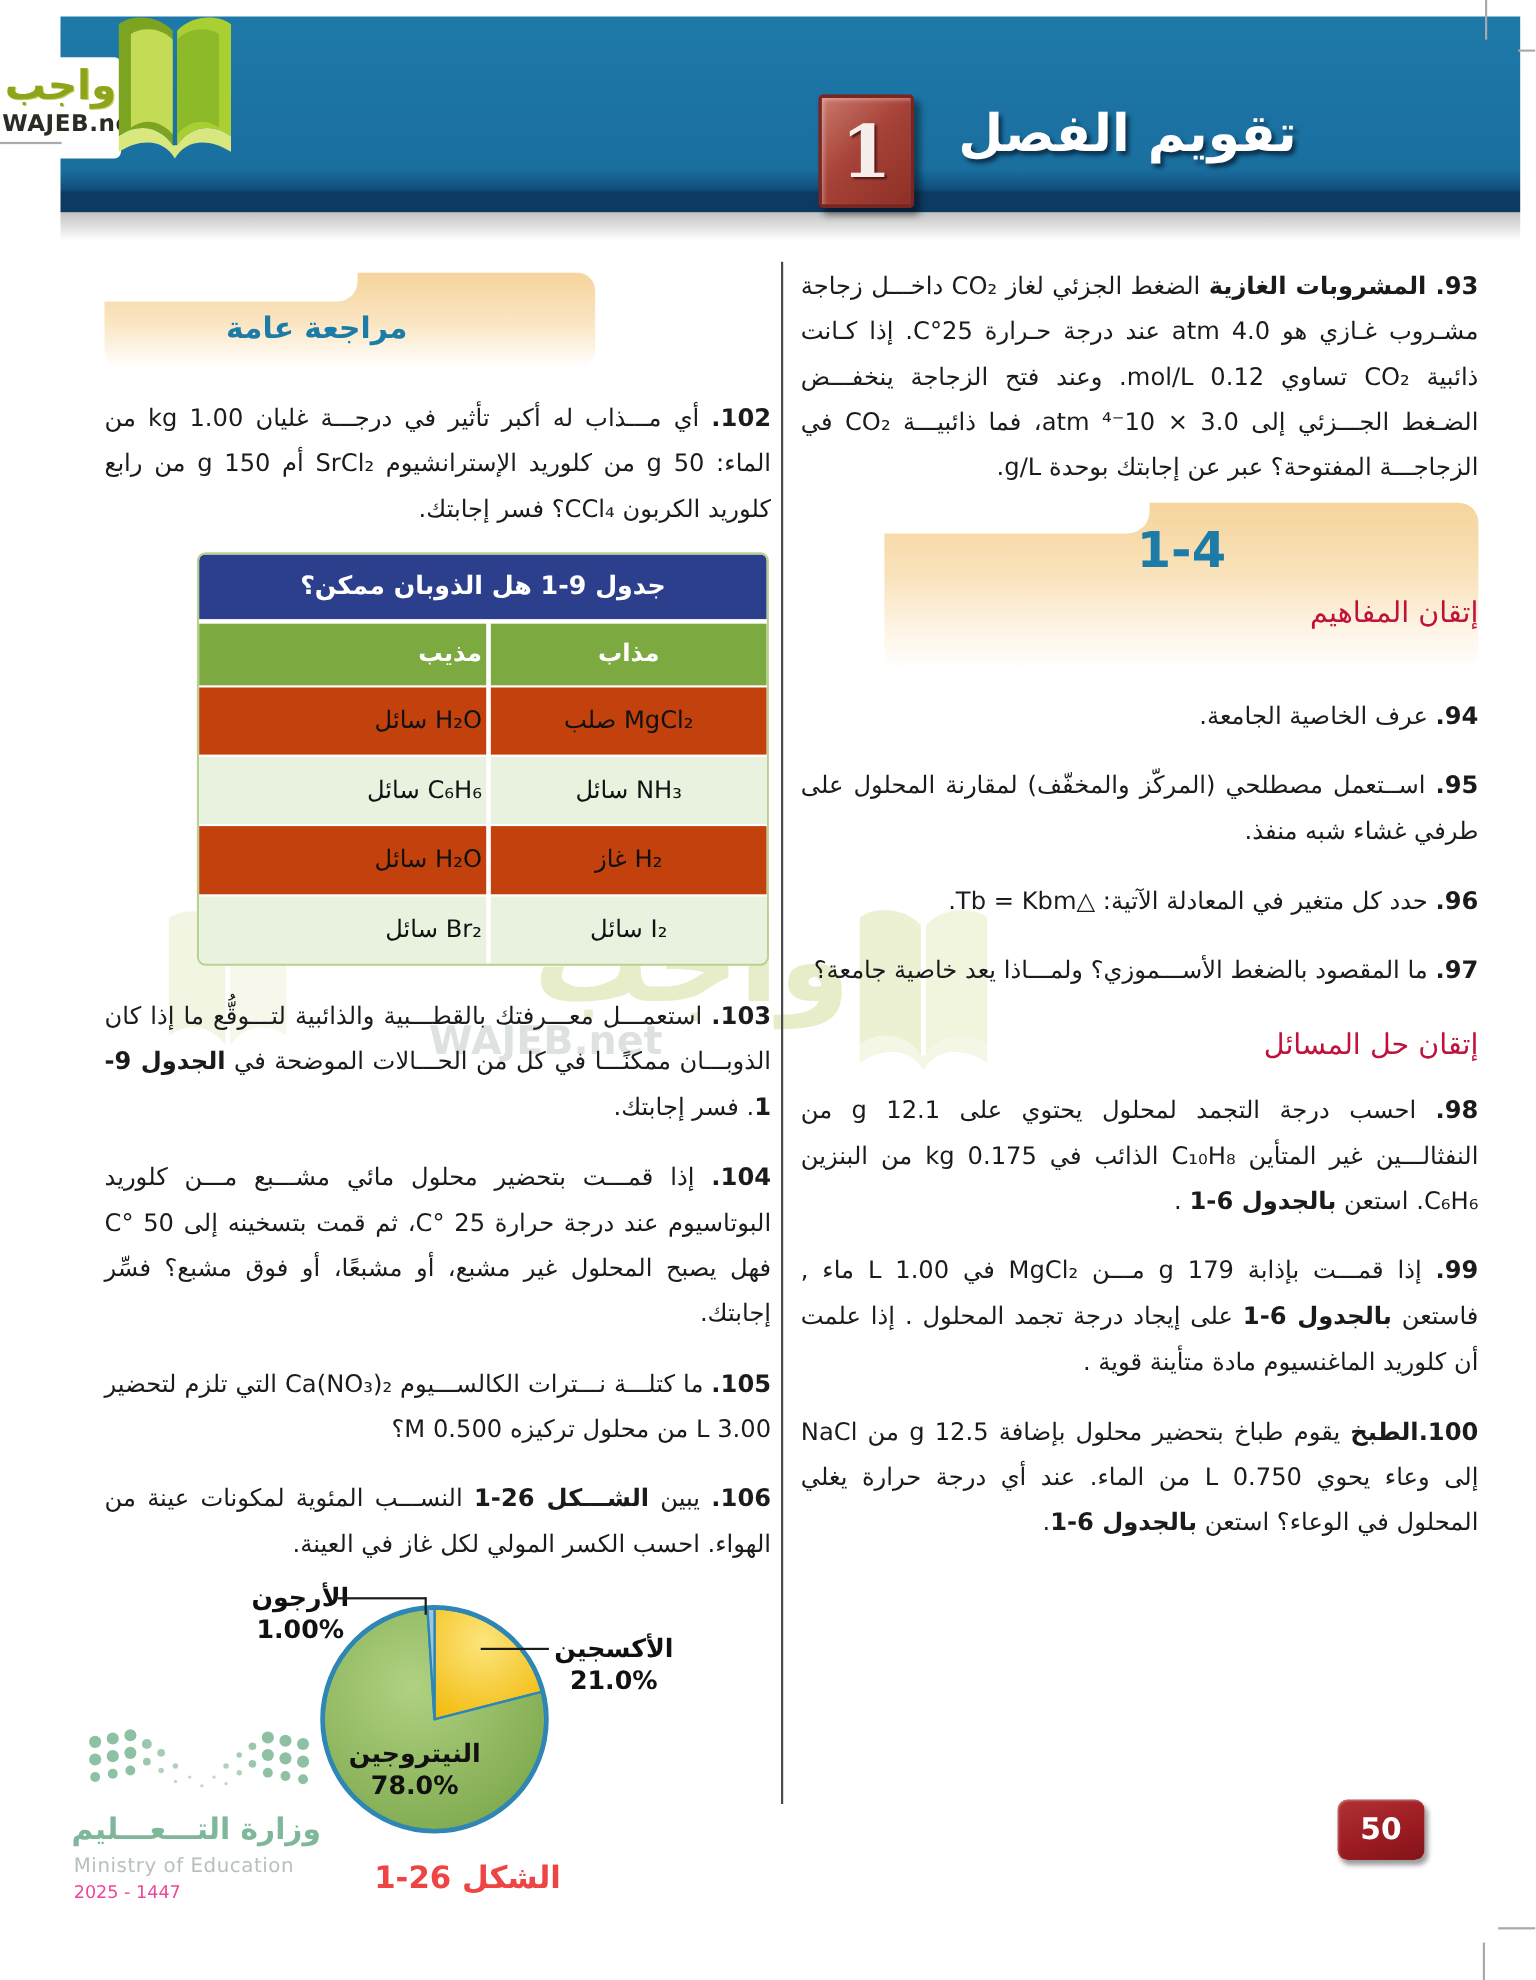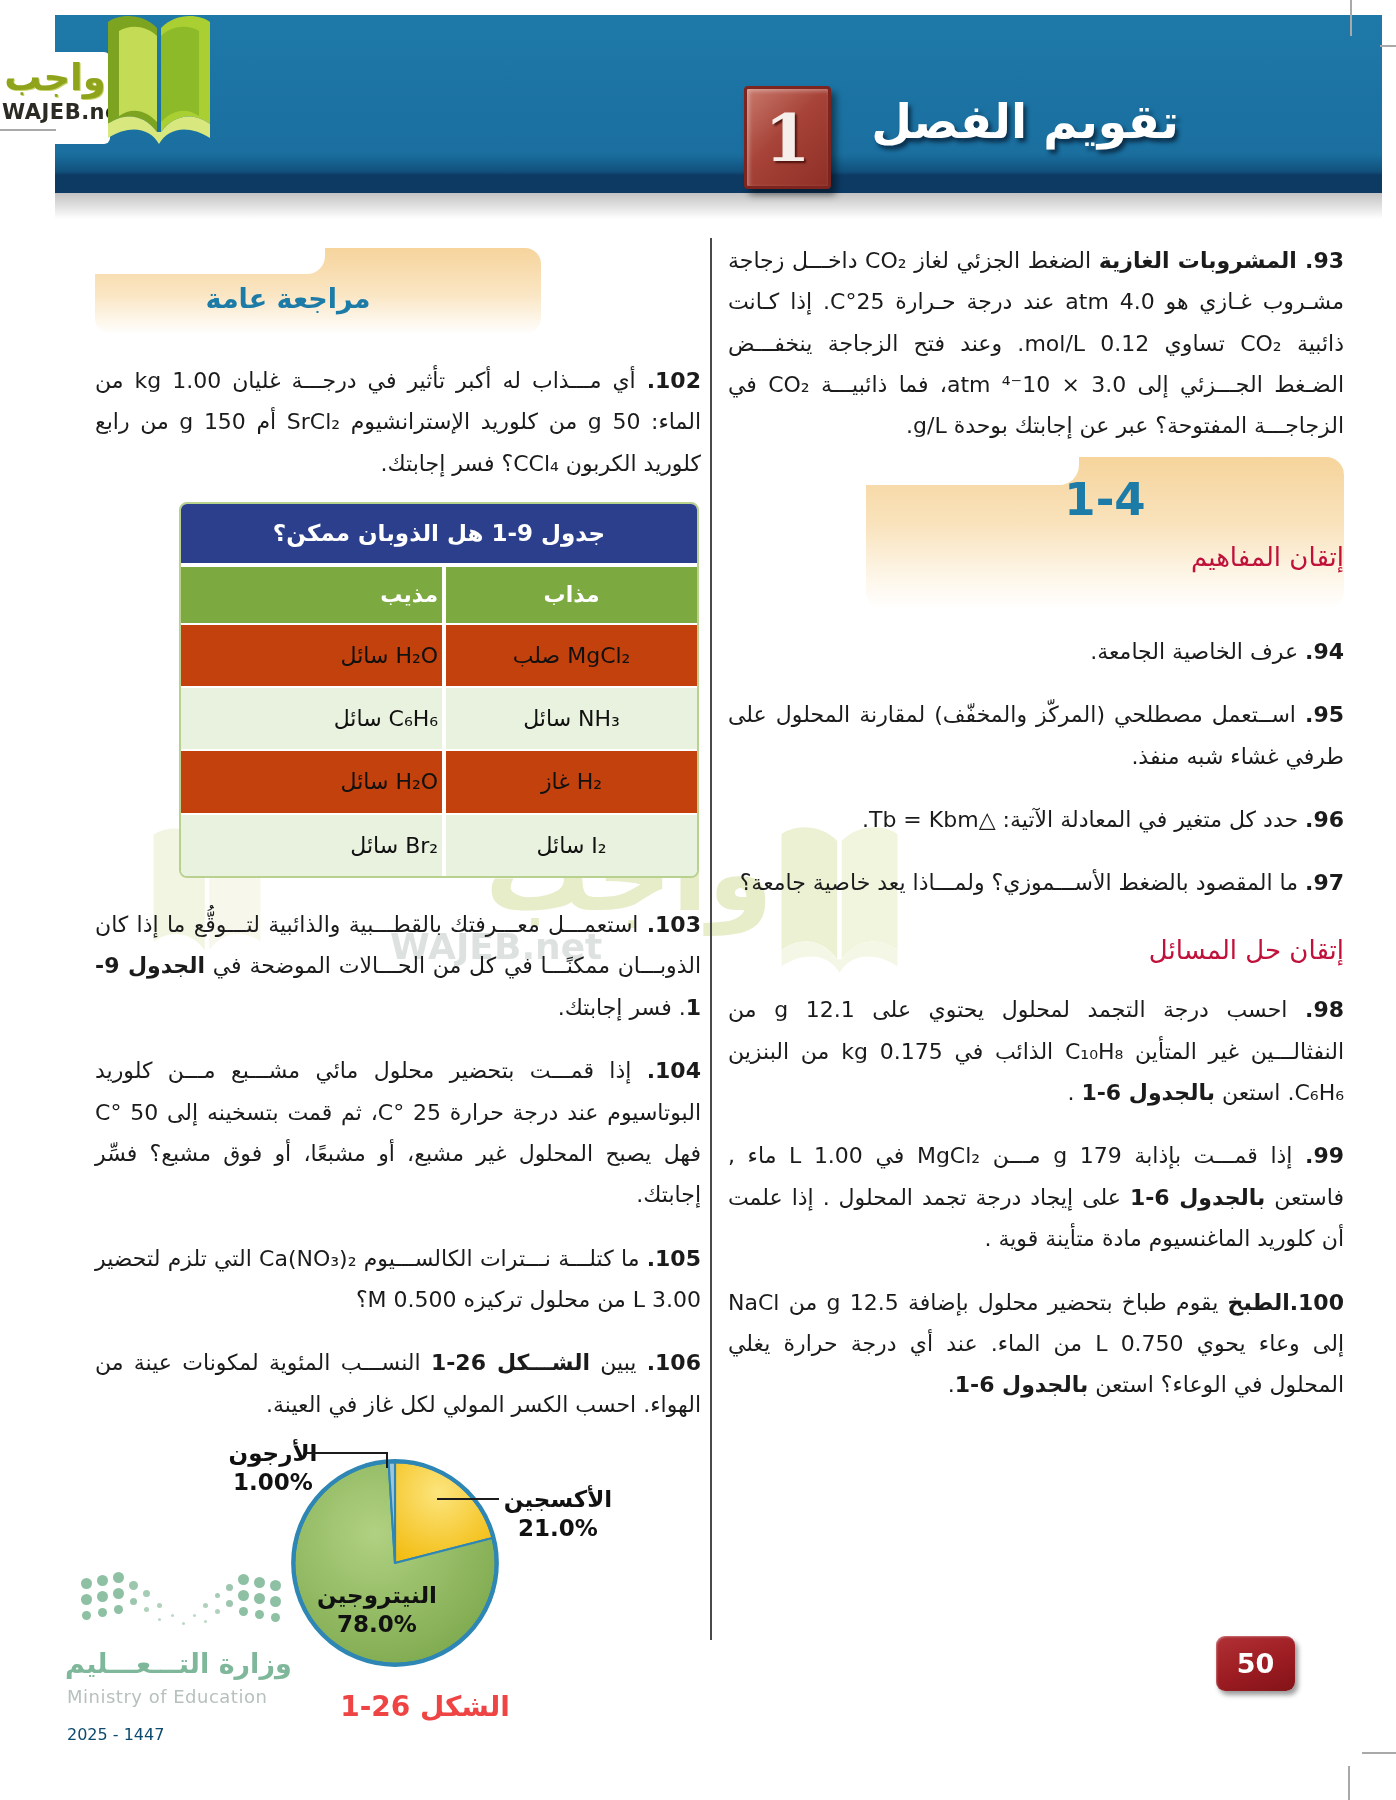--- a/index.html
+++ b/index.html
@@ -50,21 +50,21 @@
   
   .divider { position:absolute; left:710px; top:238px; width:2px; height:1402px; background:#4a4a4a; }
   .col { position:absolute; direction:rtl; font-size:22px; line-height:1.88; text-align:justify; }
   .col-right { left:728px; top:240px; width:616px; }
   .col-left  { left:95px;  top:248px; width:606px; }
   .q { margin-top:22px; }
   .q:first-child { margin-top:0; }
   .qnum, .qlead, .qref { font-weight:bold; }
 
   
-  .panel14 { position:relative; margin:10px 0 0 auto; width:478px; height:152px;
+  .panel14 { position:relative; margin:10px 0 0 auto; width:540px; height:152px;
     background:linear-gradient(180deg,#f6d49c 0%,#f9e3bd 45%,#fdf4e4 75%,rgba(255,255,255,0) 100%);
     border-radius:18px; }
   .panel14 .notch { position:absolute; left:-2px; top:-2px; width:45%; height:30px; background:#ffffff;
     border-radius:0 0 20px 0; }
   .panel14 .sec-num { padding-top:16px; text-align:center; font-size:45px; font-weight:bold; color:#1d7ca7; line-height:1.2; }
   .panel14 .red-h { margin-top:14px; padding-left:10px; }
   .red-h { text-align:right; font-size:26px; font-weight:normal; color:#c0113b; direction:rtl; line-height:1.3; }
   .red-h.flow { margin-top:30px; }
 
   .review-tab { position:relative; margin:0 160px 0 auto; width:446px; height:86px;
@@ -121,21 +121,21 @@
       108px 32px 0 -4px #bcd8c6, 119px 22px 0 -3px #b0d2bd,
       119px 38px 0 -4px #bcd8c6, 131px 12px 0 -3px #a5ccb5,
       131px 28px 0 -3px #b0d2bd, 143px 20px 0 -2px #9cc7ae,
       143px 4px 0 -2px #9cc7ae,
       157px -4px 0 0 #8ec0a4, 173px -1px 0 0 #8ec0a4, 189px 2px 0 0 #8ec0a4,
       157px 12px 0 0 #8ec0a4, 173px 15px 0 0 #8ec0a4, 189px 18px 0 0 #8ec0a4,
       157px 28px 0 -1px #8ec0a4, 173px 31px 0 -1px #8ec0a4, 189px 34px 0 -1px #8ec0a4; }
   .moe-ar { position:absolute; left:20px; top:78px; width:240px; direction:rtl; text-align:left;
     font-size:27px; font-weight:bold; color:#7fb79a; }
   .moe-en { position:absolute; left:22px; top:116px; font-size:18px; color:#b7c1bb; letter-spacing:.5px; }
-  .moe-yr { position:absolute; left:22px; top:155px; font-size:16px; color:#0c4a6e; }
+  .moe-yr { position:absolute; left:22px; top:140px; font-size:16px; color:#ec4899; }
 
   
   .pagenum { position:absolute; left:1216px; top:1636px; width:79px; height:55px;
     background:linear-gradient(160deg,#b03136 0%,#9c1c22 55%,#821318 100%);
     border-radius:9px; box-shadow:3px 4px 5px rgba(0,0,0,.4), inset 1px 1px 2px rgba(255,255,255,.35);
     display:flex; align-items:center; justify-content:center;
     color:#fff; font-size:27px; font-weight:bold; }
 </style>
 </head>
 <body>

